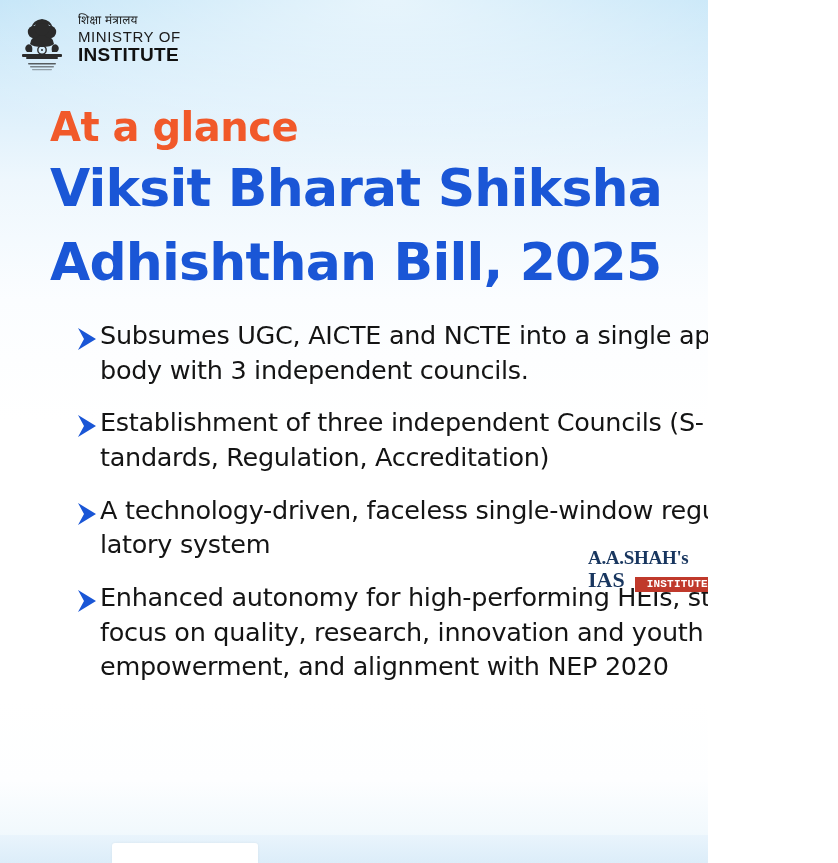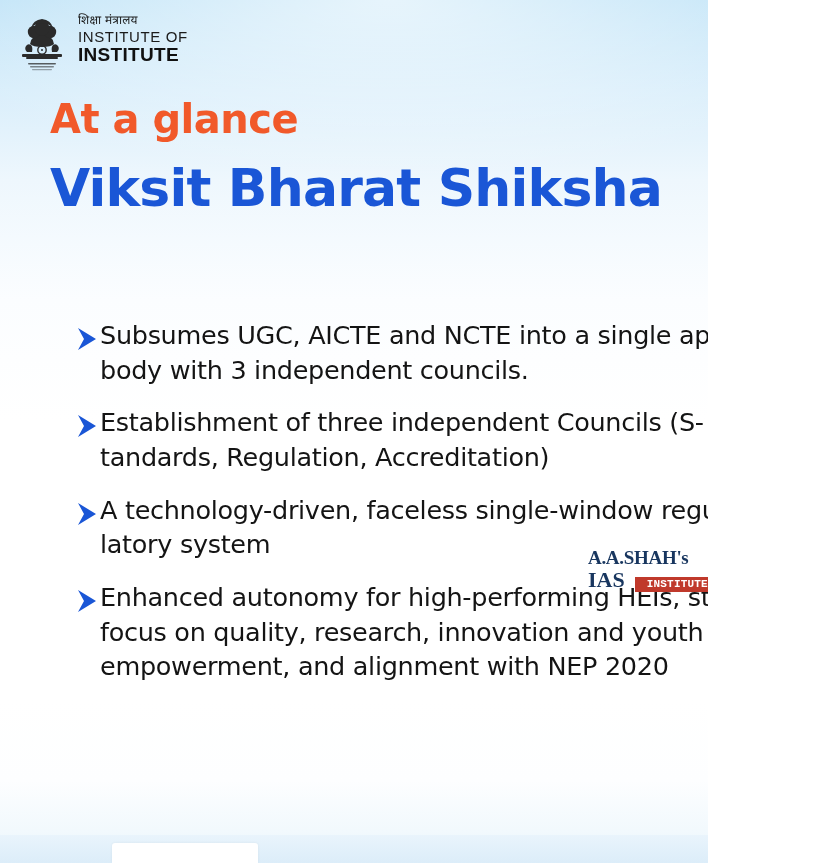--- a/index.html
+++ b/index.html
@@ -78,21 +78,21 @@
     color: #111111;
     letter-spacing: 0.3px;
     font-weight: 700;
     margin-top: 1px;
   }
 
   
   .at-a-glance {
     position: absolute;
     left: 50px;
-    top: 96px;
+    top: 104px;
     font-size: 40px;
     font-weight: 700;
     color: #f1592a;
     letter-spacing: -0.5px;
     font-family: "DejaVu Sans", sans-serif;
   }
   .main-title {
     position: absolute;
     left: 50px;
     top: 152px;
@@ -218,29 +218,30 @@
           <path d="M28 11 q-9 1 -11 9 q5 -5 11 -5 q6 0 11 5 q-2 -8 -11 -9 z"></path>
 
           <rect x="14" y="55" width="28" height="1.6" rx="0.8" opacity="0.75"></rect>
           <rect x="16" y="58" width="24" height="1.4" rx="0.7" opacity="0.55"></rect>
           <rect x="18" y="61" width="20" height="1.2" rx="0.6" opacity="0.4"></rect>
         </g>
       </svg>
     </div>
     <div class="ministry-text">
       <div class="ministry-hindi">शिक्षा मंत्रालय</div>
-      <div class="ministry-line1">INSTITUTE OF</div>
+      <div class="ministry-line1">MINISTRY OF</div>
       <div class="ministry-line2">INSTITUTE</div>
     </div>
   </div>
 
   <div class="at-a-glance">At a glance</div>
 
   <div class="main-title">
     <span class="ln">Viksit Bharat Shiksha</span>
+    <span class="ln">Adhishthan Bill, 2025</span>
   </div>
 
   <div class="points">
 
     <div class="point">
       <span class="arrow">
         <svg width="24" height="26" viewBox="0 0 24 26" xmlns="http://www.w3.org/2000/svg">
           <path d="M2 2 L20 13 L2 24 L8 13 Z" fill="#1a56d6"></path>
         </svg>
       </span>

